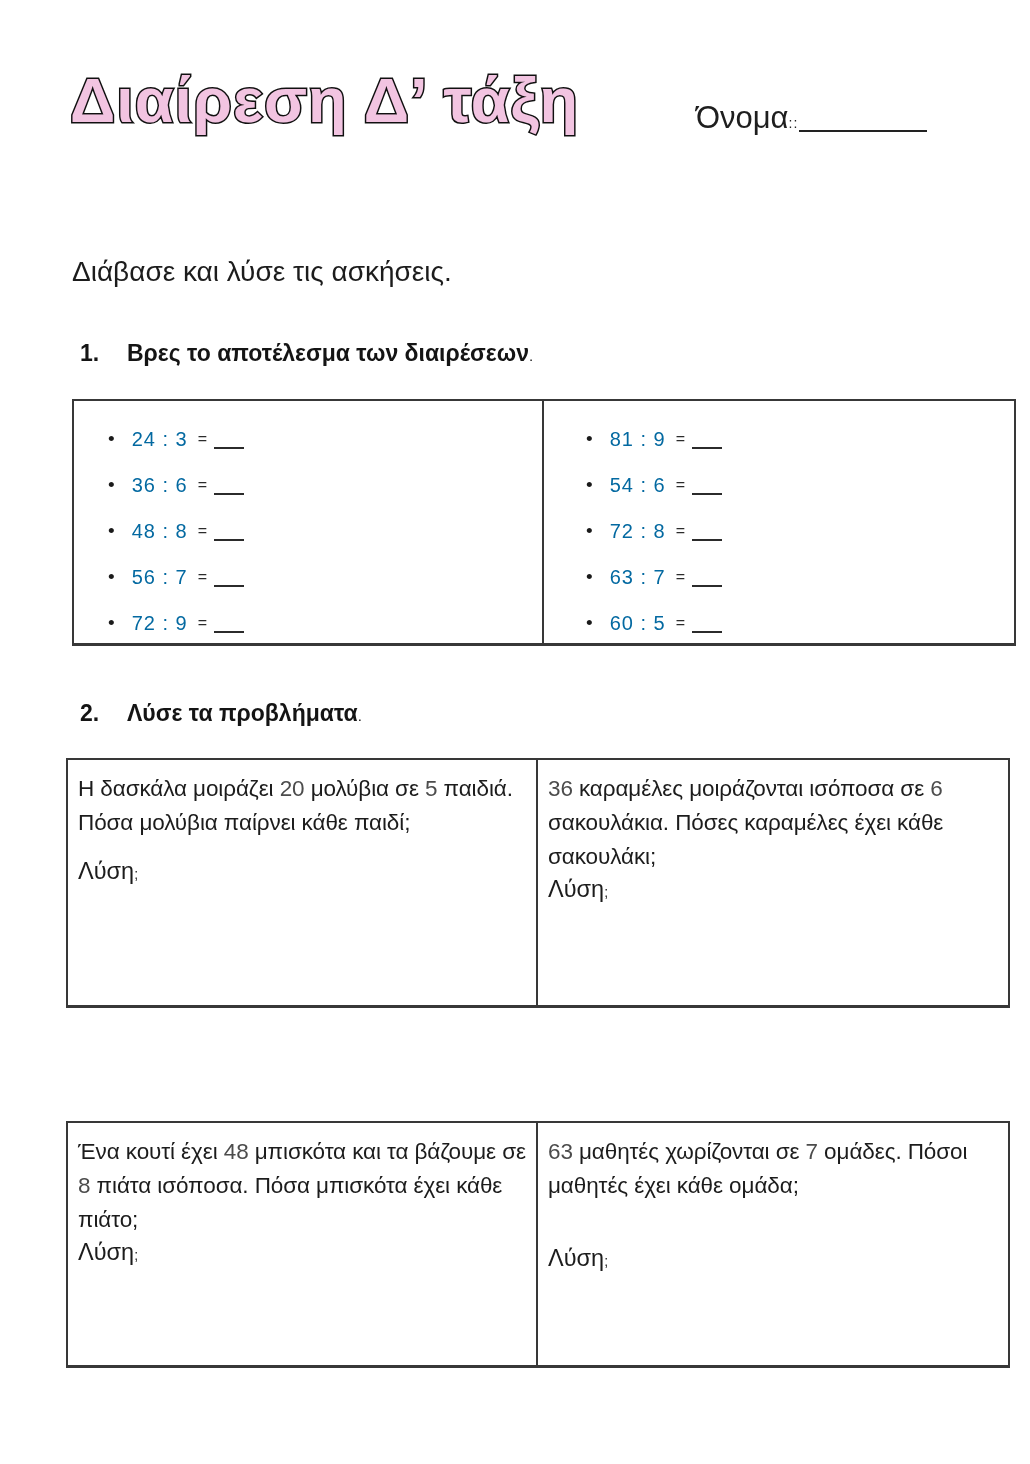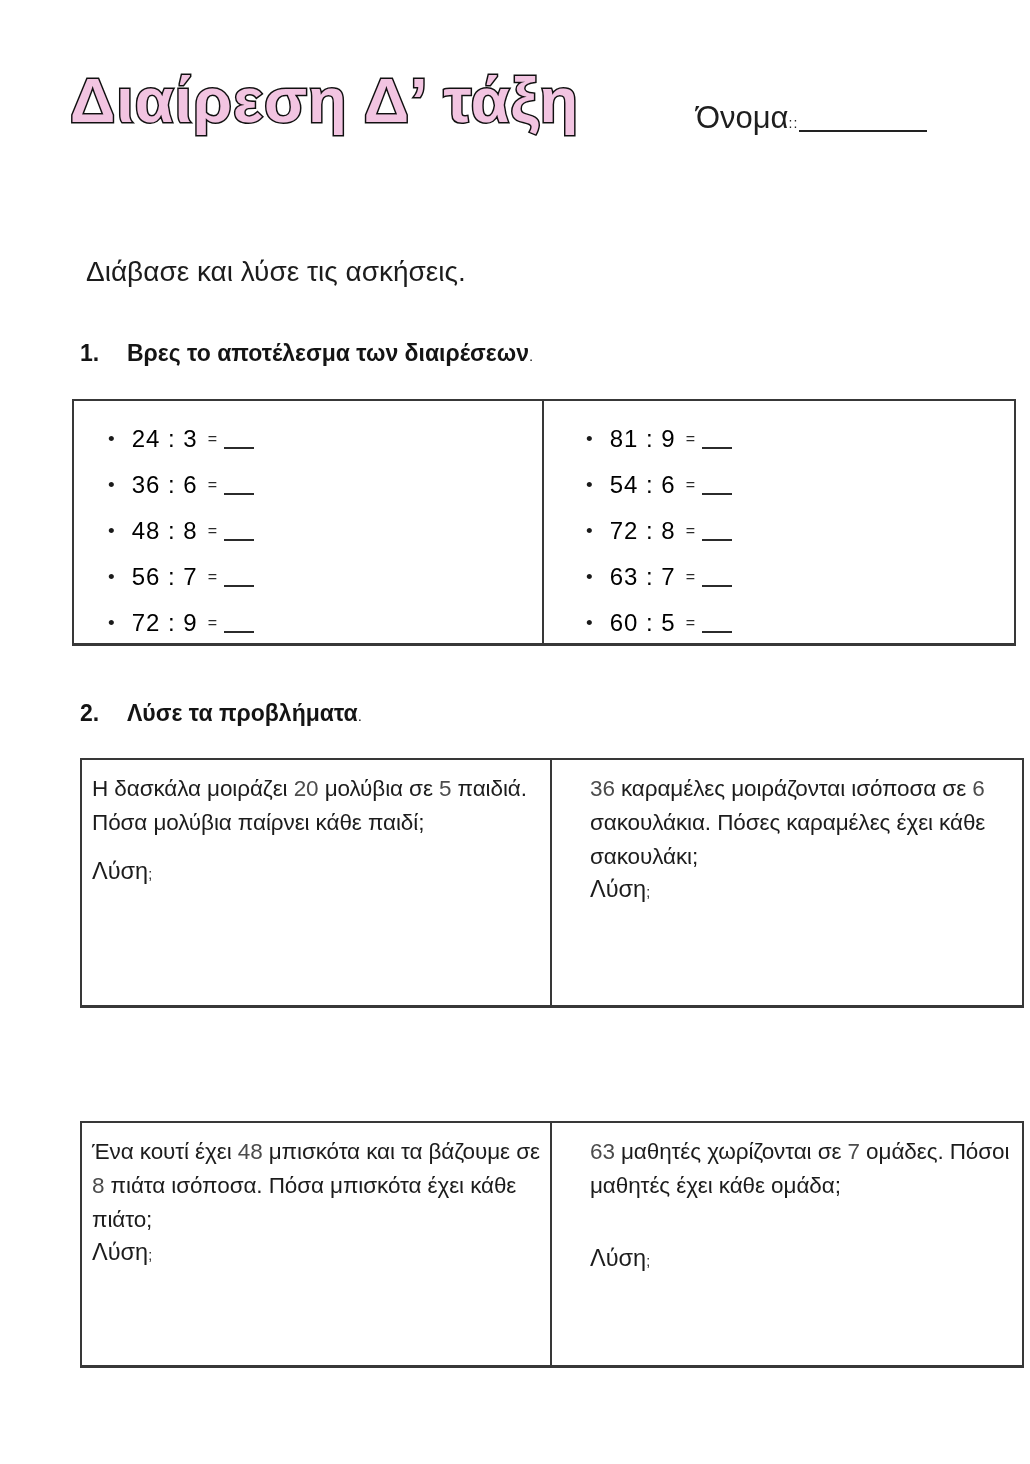--- a/index.html
+++ b/index.html
@@ -16,50 +16,50 @@
     white-space:nowrap;
   }
   .name-line { position:absolute; left:664px; top:100px; font-size:31px; white-space:nowrap; }
   .name-colons { font-size:14px; letter-spacing:1px; color:#222; }
   .name-underline {
     display:inline-block; width:128px; height:0;
     border-bottom:2px solid #222; transform:translateY(4px); margin-left:1px;
   }
 
   
-  .instruction { position:absolute; left:54px; top:256px; font-size:28px; color:#1c1c1c; }
+  .instruction { position:absolute; left:40px; top:256px; font-size:28px; color:#1c1c1c; }
   .section { position:absolute; display:flex; font-size:23px; font-weight:700; color:#141414; }
   .section .num { width:47px; flex:none; }
   .section-1 { left:48px; top:340px; }
   .section-2 { left:48px; top:700px; }
   .heading-period { font-weight:400; font-size:15px; }
 
   
   .div-table {
     position:absolute; left:40px; top:399px; width:944px; height:247px;
     border:2px solid #383838; border-bottom-width:3px;
     display:flex; box-sizing:border-box;
   }
   .div-col { box-sizing:border-box; padding-top:15px; }
   .div-col.left  { width:470px; border-right:2px solid #383838; padding-left:34px; }
   .div-col.right { flex:1; padding-left:42px; }
   .div-row { display:flex; align-items:center; height:46px; }
   .bullet { font-size:19px; margin-right:17px; color:#1a1a1a; }
-  .expr { font-size:24px; font-weight:300; letter-spacing:1px; color:#000000; white-space:nowrap; }
+  .expr { font-size:20px; font-weight:300; letter-spacing:1px; color:#0369a1; white-space:nowrap; }
   .eq { font-size:16px; color:#2b2b2b; margin-left:10px; margin-right:7px; }
   .blank {
     display:inline-block; width:30px; height:0;
     border-bottom:2.5px solid #2b2b2b; transform:translateY(9px);
   }
 
   
   .prob-table {
-    position:absolute; left:48px; width:944px;
+    position:absolute; left:34px; width:944px;
     border:2px solid #383838; border-bottom-width:3px;
-    display:flex; box-sizing:border-box;gap:28px;
+    display:flex; box-sizing:border-box;
   }
   .prob-table.first  { top:758px;  height:250px; }
   .prob-table.second { top:1121px; height:247px; }
   .prob-cell { box-sizing:border-box; padding:12px 6px 0 10px; }
   .prob-cell.left  { width:470px; border-right:2px solid #383838; }
   .prob-cell.right { flex:1; }
   .prob-text { font-size:22.5px; line-height:34px; letter-spacing:-0.1px; color:#1c1c1c; }
   .prob-text .n { color:#4c4c4c; font-weight:300; }
   .lysi { font-size:23.5px; color:#1c1c1c; }
   .lysi .mark { font-size:14px; }

